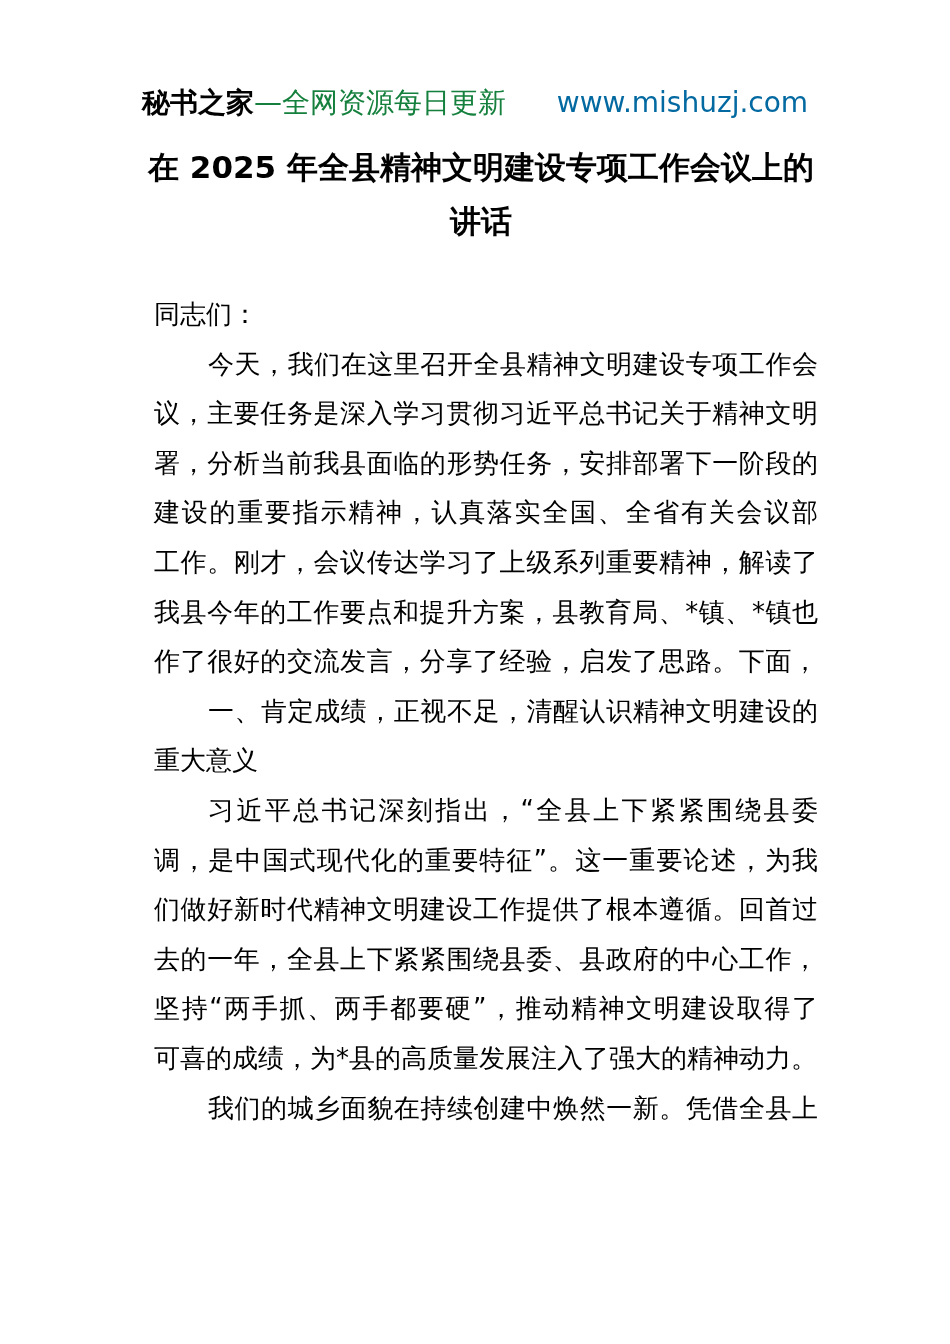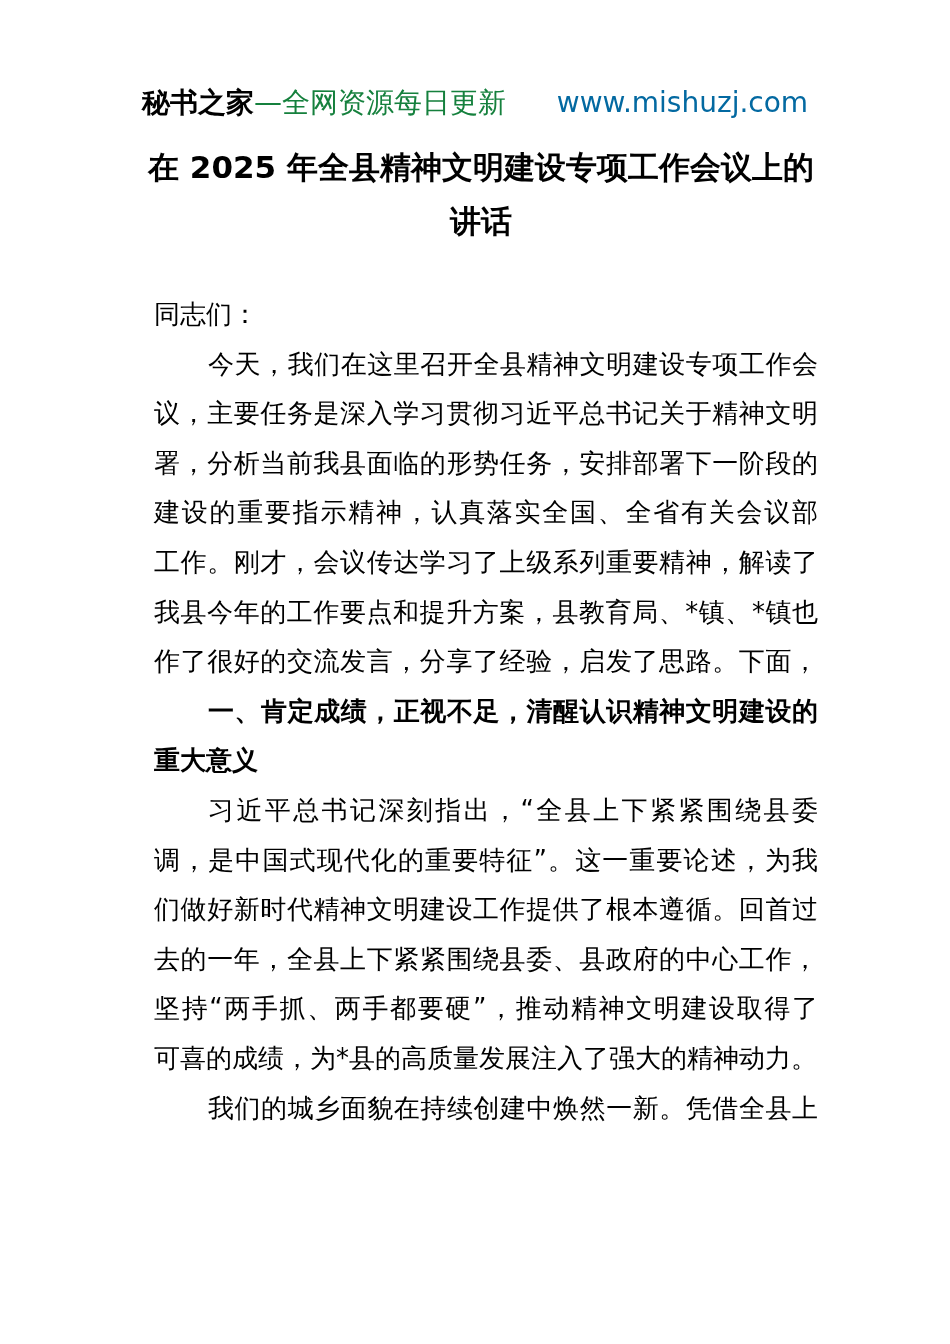--- a/index.html
+++ b/index.html
@@ -53,21 +53,21 @@
     width: 664px;
     font-size: 26px;
     line-height: 49.6px;
     margin-left: 12px;
   }
   .para {
     margin: 0;
     padding: 0;
   }
   .para.heading {
-    font-weight: bold;
+    font-weight: normal;
   }
   .line {
     display: block;
     text-align: justify;
   }
   .line.fill {
     text-align-last: justify;
   }
   .line.indent {
     text-indent: 54px;

